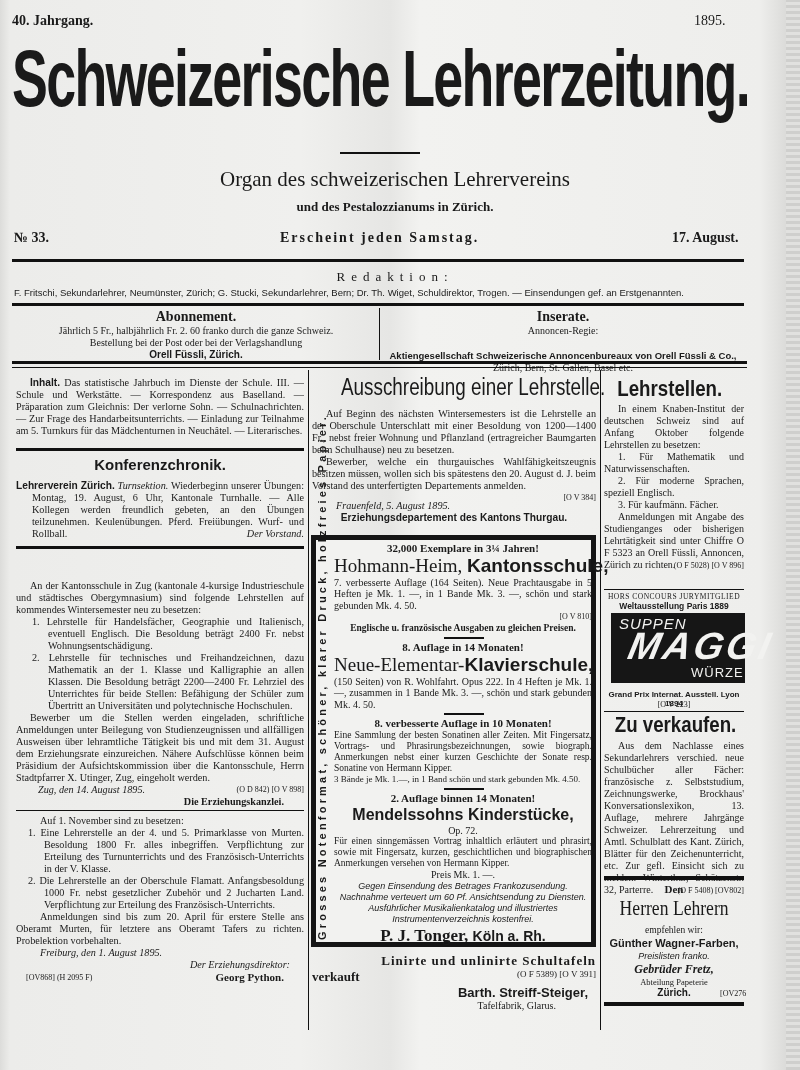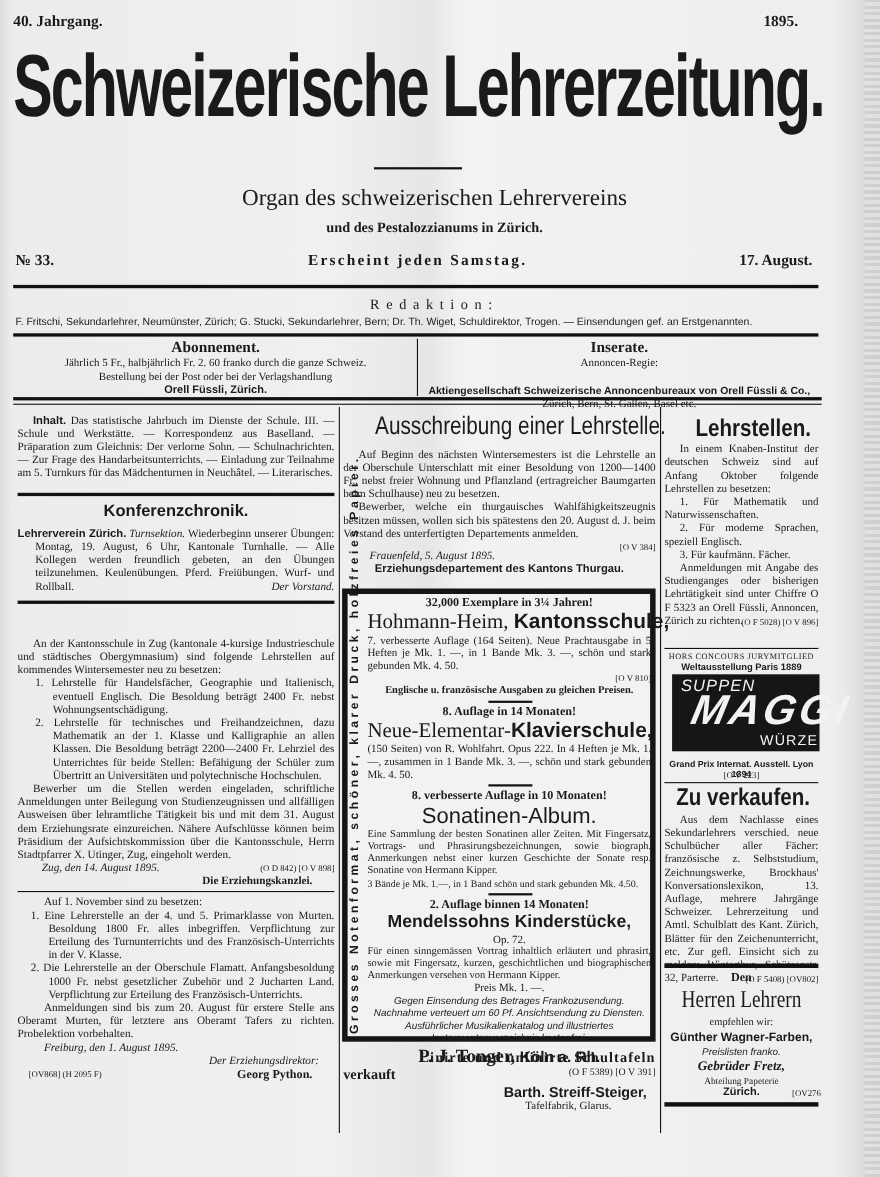--- a/index.html
+++ b/index.html
@@ -19,21 +19,21 @@
     background: repeating-linear-gradient(0deg, #cfcfcd 0 3px, #e1e1df 3px 6px);
   }
   .abs { position: absolute; }
   .bold { font-weight: bold; }
   .sans { font-family: "Liberation Sans", "DejaVu Sans", sans-serif; }
   .it { font-style: italic; }
   .hr { position: absolute; background: #111; }
 
   
   .volume { left: 12px; top: 13px; font-size: 14px; font-weight: bold; }
-  .year { left: 694px; top: 13px; font-size: 14px; font-weight: bold; }
+  .year { left: 694px; top: 13px; font-size: 14px; font-weight: normal; }
   .title {
     left: 12px; top: 38px; width: 740px; font-size: 64px; font-weight: bold;
     font-family: "Liberation Sans Narrow", "Liberation Sans", sans-serif;
     letter-spacing: -2px; transform: scaleX(0.84); transform-origin: left top;
     white-space: nowrap; line-height: 1;
   }
   .title-inner { display: inline-block; transform: scaleY(1.25); transform-origin: left top; }
   .subtitle { left: 0; width: 790px; top: 167px; text-align: center; font-size: 21px; }
   .subtitle2 { left: 0; width: 790px; top: 199px; text-align: center; font-size: 13px; font-weight: bold; }
   .issue { left: 14px; top: 230px; font-size: 14px; font-weight: bold; }
@@ -127,21 +127,21 @@
     <p class="indent">Bewerber um die Stellen werden eingeladen, schriftliche Anmeldungen unter Beilegung von Studienzeugnissen und allfälligen Ausweisen über lehramtliche Tätigkeit bis und mit dem 31. August dem Erziehungsrate einzureichen. Nähere Aufschlüsse können beim Präsidium der Aufsichtskommission über die Kantonsschule, Herrn Stadtpfarrer X. Utinger, Zug, eingeholt werden.</p>
     <p style="padding-left:22px;"><span class="it">Zug, den 14. August 1895.</span><span class="ref" style="float:right;">(O D 842) [O V 898]</span></p>
     <p class="right bold" style="padding-right:20px;text-align:right;">Die Erziehungskanzlei.</p>
   </div>
   <div class="hr" style="left:16px;top:810px;width:288px;height:1px;"></div>
 
   <div class="col" style="left:16px;top:815px;width:288px;">
     <p style="padding-left:24px;">Auf 1. November sind zu besetzen:</p>
     <p class="hang2">1. Eine Lehrerstelle an der 4. und 5. Primarklasse von Murten. Besoldung 1800 Fr. alles inbegriffen. Verpflichtung zur Erteilung des Turnunterrichts und des Französisch-Unterrichts in der V. Klasse.</p>
     <p class="hang2">2. Die Lehrerstelle an der Oberschule Flamatt. Anfangsbesoldung 1000 Fr. nebst gesetzlicher Zubehör und 2 Jucharten Land. Verpflichtung zur Erteilung des Französisch-Unterrichts.</p>
-    <p class="indent" style="text-indent:24px;">Anmeldungen sind bis zum 20. August für erstere Stelle ans Oberamt Murten, für letztere ans Oberamt Tafers zu richten. Probelektion vorbehalten.</p>
+    <p class="indent" style="text-indent:24px;">Anmeldungen sind bis zum 20. April für erstere Stelle ans Oberamt Murten, für letztere ans Oberamt Tafers zu richten. Probelektion vorbehalten.</p>
     <p class="it" style="padding-left:24px;">Freiburg, den 1. August 1895.</p>
     <p class="it right" style="padding-right:14px;">Der Erziehungsdirektor:</p>
     <p style="padding-left:10px;"><span class="ref">[OV868] (H 2095 F)</span><span class="bold" style="float:right;padding-right:20px;font-size:11px;">Georg Python.</span></p>
   </div>
 
   <div class="abs center" style="left:312px;top:374px;width:284px;font-size:23px;font-family:'Liberation Sans',sans-serif;"><span class="cond" style="transform:scaleX(0.82);">Ausschreibung einer Lehrstelle.</span></div>
   <div class="col" style="left:312px;top:408px;width:284px;">
     <p class="indent">Auf Beginn des nächsten Wintersemesters ist die Lehrstelle an der Oberschule Unterschlatt mit einer Besoldung von 1200—1400 Fr., nebst freier Wohnung und Pflanzland (ertragreicher Baumgarten beim Schulhause) neu zu besetzen.</p>
     <p class="indent">Bewerber, welche ein thurgauisches Wahlfähigkeitszeugnis besitzen müssen, wollen sich bis spätestens den 20. August d. J. beim Vorstand des unterfertigten Departements anmelden.</p>
     <p class="right ref">[O V 384]</p>
@@ -156,41 +156,40 @@
     <div class="center" style="font-size:19px;line-height:22px;white-space:nowrap;"><span>Hohmann-Heim,</span> <span class="bold sans">Kantonsschule,</span></div>
     <div style="text-align:justify;">7. verbesserte Auflage (164 Seiten). Neue Prachtausgabe in 5 Heften je Mk. 1. —, in 1 Bande Mk. 3. —, schön und stark gebunden Mk. 4. 50.</div>
     <div class="right ref">[O V 810]</div>
     <div class="center bold" style="font-size:9.5px;">Englische u. französische Ausgaben zu gleichen Preisen.</div>
     <div class="hr" style="position:relative;left:110px;width:40px;height:2px;margin:3px 0;"></div>
     <div class="center bold" style="font-size:11px;">8. Auflage in 14 Monaten!</div>
     <div class="center" style="font-size:19px;line-height:22px;white-space:nowrap;"><span>Neue-Elementar-</span><span class="bold sans">Klavierschule,</span></div>
     <div style="text-align:justify;">(150 Seiten) von R. Wohlfahrt. Opus 222. In 4 Heften je Mk. 1. —, zusammen in 1 Bande Mk. 3. —, schön und stark gebunden Mk. 4. 50.</div>
     <div class="hr" style="position:relative;left:110px;width:40px;height:2px;margin:3px 0;"></div>
     <div class="center bold" style="font-size:11px;">8. verbesserte Auflage in 10 Monaten!</div>
-    <div class="center sans" style="font-size:20px;line-height:24px;">Sonatinen-Album.</div>
     <div style="text-align:justify;font-size:9.5px;line-height:11px;">Eine Sammlung der besten Sonatinen aller Zeiten. Mit Fingersatz, Vortrags- und Phrasirungsbezeichnungen, sowie biograph. Anmerkungen nebst einer kurzen Geschichte der Sonate resp. Sonatine von Hermann Kipper.</div>
     <div style="font-size:9px;">3 Bände je Mk. 1.—, in 1 Band schön und stark gebunden Mk. 4.50.</div>
     <div class="hr" style="position:relative;left:110px;width:40px;height:2px;margin:3px 0;"></div>
     <div class="center bold" style="font-size:11px;">2. Auflage binnen 14 Monaten!</div>
     <div class="center sans bold" style="font-size:16px;line-height:20px;white-space:nowrap;">Mendelssohns Kinderstücke,</div>
     <div class="center">Op. 72.</div>
     <div style="text-align:justify;font-size:9.5px;line-height:11px;">Für einen sinngemässen Vortrag inhaltlich erläutert und phrasirt, sowie mit Fingersatz, kurzen, geschichtlichen und biographischen Anmerkungen versehen von Hermann Kipper.</div>
     <div class="center">Preis Mk. 1. —.</div>
     <div class="center it sans" style="font-size:9px;line-height:11px;">Gegen Einsendung des Betrages Frankozusendung. Nachnahme verteuert um 60 Pf. Ansichtsendung zu Diensten. Ausführlicher Musikalienkatalog und illustriertes Instrumentenverzeichnis kostenfrei.</div>
     <div class="center" style="font-size:17px;line-height:22px;white-space:nowrap;"><span class="bold">P. J. Tonger,</span> <span class="sans bold" style="font-size:14px;">Köln a. Rh.</span></div>
   </div>
 
   <div class="abs" style="left:312px;top:953px;width:284px;font-size:13px;">
     <div class="right bold" style="letter-spacing:1px;">Linirte und unlinirte Schultafeln</div>
     <div><span class="bold">verkauft</span><span class="ref" style="float:right;font-size:9px;">(O F 5389) [O V 391]</span></div>
     <div class="right sans bold" style="padding-right:8px;font-size:13px;">Barth. Streiff-Steiger,</div>
     <div class="right" style="padding-right:40px;font-size:10px;">Tafelfabrik, Glarus.</div>
   </div>
 
-  <div class="abs center sans bold" style="left:615px;top:376px;width:140px;font-size:22px;"><span class="cond" style="transform:scaleX(0.85);">Lehrstellen.</span></div>
+  <div class="abs center sans bold" style="left:600px;top:376px;width:140px;font-size:22px;"><span class="cond" style="transform:scaleX(0.85);">Lehrstellen.</span></div>
   <div class="col" style="left:604px;top:403px;width:140px;font-size:10px;">
     <p class="indent">In einem Knaben-Institut der deutschen Schweiz sind auf Anfang Oktober folgende Lehrstellen zu besetzen:</p>
     <p class="indent">1. Für Mathematik und Naturwissenschaften.</p>
     <p class="indent">2. Für moderne Sprachen, speziell Englisch.</p>
     <p class="indent">3. Für kaufmänn. Fächer.</p>
     <p class="indent">Anmeldungen mit Angabe des Studienganges oder bisherigen Lehrtätigkeit sind unter Chiffre O F 5323 an Orell Füssli, Annoncen, Zürich zu richten.</p>
     <p class="right ref" style="margin-top:-11px;">(O F 5028) [O V 896]</p>
   </div>
   <div class="hr" style="left:604px;top:589px;width:140px;height:1px;"></div>
 

